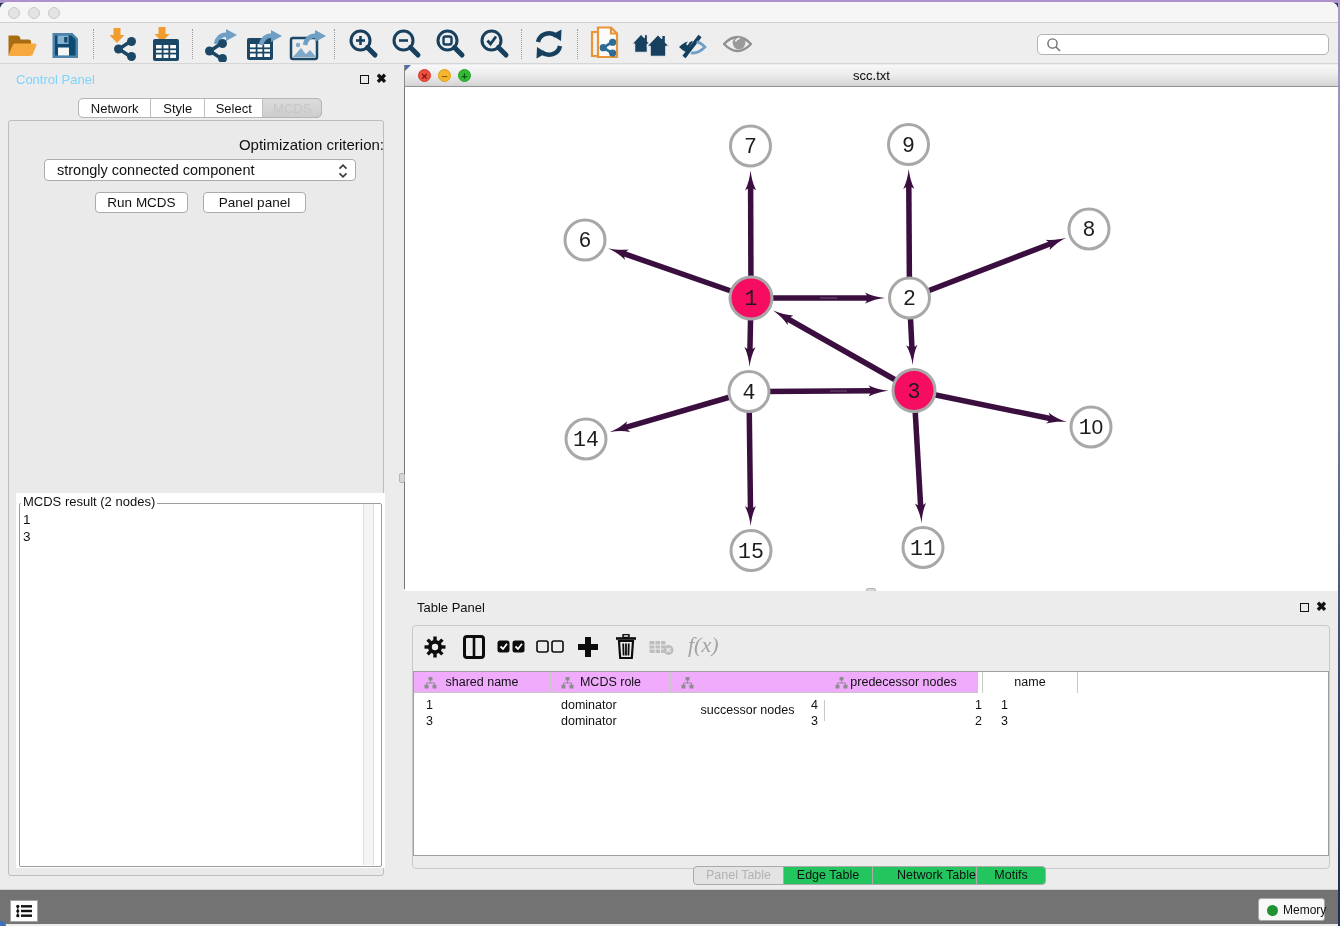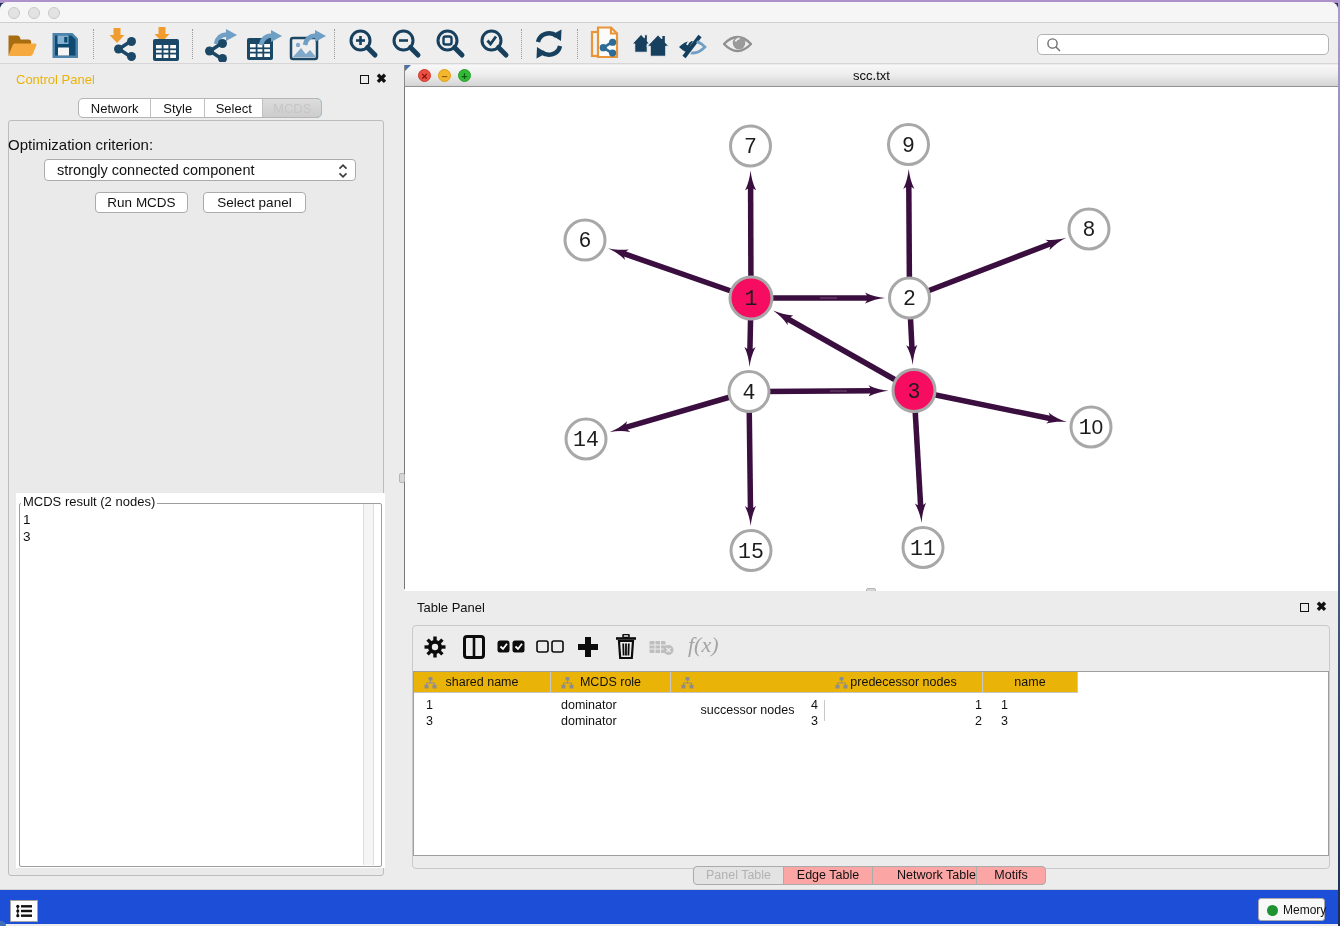--- a/index.html
+++ b/index.html
@@ -22,47 +22,47 @@
 #toolbar { position:absolute; left:0; top:23px; width:1338px; height:41px;
   background:#eeeeee; border-bottom:1px solid #d6d6d6; }
 .sep { position:absolute; top:7px; height:30px; width:0;
   border-left:1px dotted #9a9a9a; }
 .ticon { position:absolute; top:5px; margin-top:-1px; }
 #toolbar .sep { margin-top:-1px; }
 #searchbox { margin-top:-1px; }
 #searchbox { position:absolute; left:1037px; top:12px; width:292px; height:21px;
   background:#ffffff; border:1px solid #b3b3b3; border-radius:5px; }
 
-#cp-title { position:absolute; left:16px; top:72px; font-size:13px; color:#eab308; }
+#cp-title { position:absolute; left:16px; top:72px; font-size:13px; color:#7dd3fc; }
 .sqbtn { position:absolute; width:9px; height:9px; border:1.5px solid #111; background:transparent; }
 .xbtn { position:absolute; font-size:13px; font-weight:bold; color:#111; }
 #tabbar { position:absolute; left:78px; top:98px; width:244px; height:20px;
   display:flex; border:1px solid #b5b5b5; border-radius:5px; overflow:hidden; background:#0ea5e9; }
 .tab { font-size:13px; color:#121212; text-align:center; line-height:19px;
   border-right:1px solid #c0c0c0; background:#fff; }
 #tabcontent { position:absolute; left:8px; top:120px; width:376px; height:756px;
   border:1px solid #bdbdbd; border-radius:3px; background:#eaeaea; }
-#optlabel { position:absolute; left:8px; top:136px; width:376px; text-align:left;
+#optlabel { position:absolute; left:8px; top:136px; width:376px; text-align:right;
   font-size:15px; color:#111; }
 #dropdown { position:absolute; left:44px; top:159px; width:312px; height:22px;
   background:#fff; border:1px solid #ababab; border-radius:4px;
   font-size:14.5px; color:#111; line-height:20px; padding-left:12px; }
 .btn { position:absolute; height:21px; background:#fff; border:1px solid #ababab;
   border-radius:4px; font-size:13.5px; color:#111; text-align:center; line-height:19px; }
 #mcds-white { position:absolute; left:16px; top:493px; width:369px; height:375px; background:#fff; }
 #mcds-border { position:absolute; left:19px; top:503px; width:363px; height:364px;
   border:1px solid #9d9d9d; border-radius:2px; }
 #mcds-legend { position:absolute; left:21px; top:494px; background:#fff;
   font-size:13px; color:#111; padding:0 2px; }
 #mcds-vals { position:absolute; left:23px; top:512px; font-size:13.5px; color:#111; line-height:16.5px; }
 #mcds-scroll { position:absolute; left:363px; top:504px; width:11px; height:361px;
   background:#f5f5f5; border-left:1px solid #dedede; border-right:1px solid #dedede; }
 
 #statusbar { position:absolute; left:0; top:889px; width:1338px; height:35px;
-  background:#1d4ed8; border-top:1px solid #d2d2d2; }
+  background:#737373; border-top:1px solid #d2d2d2; }
 #listbtn { position:absolute; left:10px; top:10px; width:28px; height:22px;
   background:#fdfdfd; border:1px solid #a5a5a5; }
 #membtn { position:absolute; left:1258px; top:8px; width:67px; height:23px;
   background:#f8f8f8; border:1px solid #a9a9a9; border-radius:3px;
   font-size:12px; color:#111; }
 
 #netframe-tb { position:absolute; left:404px; top:65px; width:934px; height:22px;
   background:linear-gradient(to bottom,#f8f8f8 0%,#ededed 45%,#d9d9d9 90%,#d2d2d2 100%);
   border-bottom:1px solid #939393; border-left:1px solid #8a8a8a; }
 .mtl { position:absolute; top:4px; width:13px; height:13px; border-radius:50%;
@@ -73,28 +73,28 @@
 #canvas-lb { position:absolute; left:404px; top:87px; width:1px; height:502px; background:#777; }
 #hsplit-handle { position:absolute; left:866px; top:588px; width:10px; height:6px;
   background:#d6d6d6; border:1px solid #b5b5b5; border-radius:2px; }
 #vsplit-handle { position:absolute; left:399px; top:473px; width:6px; height:10px;
   background:#d6d6d6; border:1px solid #b5b5b5; border-radius:2px; }
 
 #tp-bg { position:absolute; left:404px; top:591px; width:934px; height:298px; background:#ececec; }
 #tp-title { position:absolute; left:417px; top:600px; font-size:13px; color:#111; }
 #tp-table { position:absolute; left:413px; top:671px; width:916px; height:185px;
   background:#fff; border:1px solid #9e9e9e; }
-#tp-header { position:absolute; left:0; top:0; width:664px; height:21px;
-  background:#eab308; border-bottom:1px solid #c6c6c6;padding-left:18px; }
+#tp-header { position:absolute; left:0; top:0; width:564px; height:21px;
+  background:#f0abfc; border-bottom:1px solid #c6c6c6;padding-left:18px; }
 .th { position:absolute; top:0; height:21px; border-right:1px solid #c9c9c9;
   font-size:12.5px; color:#111; text-align:center; line-height:21px; }
 .treeicon { position:absolute; top:5px; }
 .cell { position:absolute; font-size:12.5px; color:#111; height:16px; line-height:16px; }
 #tp-tabs { position:absolute; left:694px; top:866px; display:flex; }
-.btab { height:19px; border:1px solid #ababab; background:#fca5a5; font-size:12.5px;
+.btab { height:19px; border:1px solid #ababab; background:#22c55e; font-size:12.5px;
   color:#111; text-align:center; line-height:17px; margin-left:-1px; }
 </style>
 </head>
 <body>
 <div id="topstrip"></div>
 <div id="window"></div>
 <div id="desktop-edge"></div>
 
 <div id="titlebar">
   <div class="tl" style="left:8px;"></div>
@@ -280,21 +280,21 @@
 </div>
 <div id="tabcontent"></div>
 <div id="optlabel">Optimization criterion:</div>
 <div id="dropdown">strongly connected component
   <svg width="10" height="14" style="position:absolute; right:7px; top:4px;" viewBox="0 0 10 14">
     <path d="M1.5 4.6 L5 1.2 L8.5 4.6" fill="none" stroke="#3c3c3c" stroke-width="1.7"></path>
       <path d="M1.5 9.4 L5 12.8 L8.5 9.4" fill="none" stroke="#3c3c3c" stroke-width="1.7"></path>
   </svg>
 </div>
 <div class="btn" style="left:95px; top:192px; width:93px;">Run MCDS</div>
-<div class="btn" style="left:203px; top:192px; width:103px;">Select panel</div>
+<div class="btn" style="left:203px; top:192px; width:103px;">Panel panel</div>
 <div id="mcds-white"></div>
 <div id="mcds-border"></div>
 <div id="mcds-legend">MCDS result (2 nodes)</div>
 <div id="mcds-vals">1<br>3</div>
 <div id="mcds-scroll"></div>
 
 <div id="netframe-tb">
   <svg width="6" height="6" viewBox="0 0 6 6" style="position:absolute; left:0; top:0;">
       <path d="M0 0 H6 L0 6 Z" fill="#4a6fb5"></path>
     </svg>

